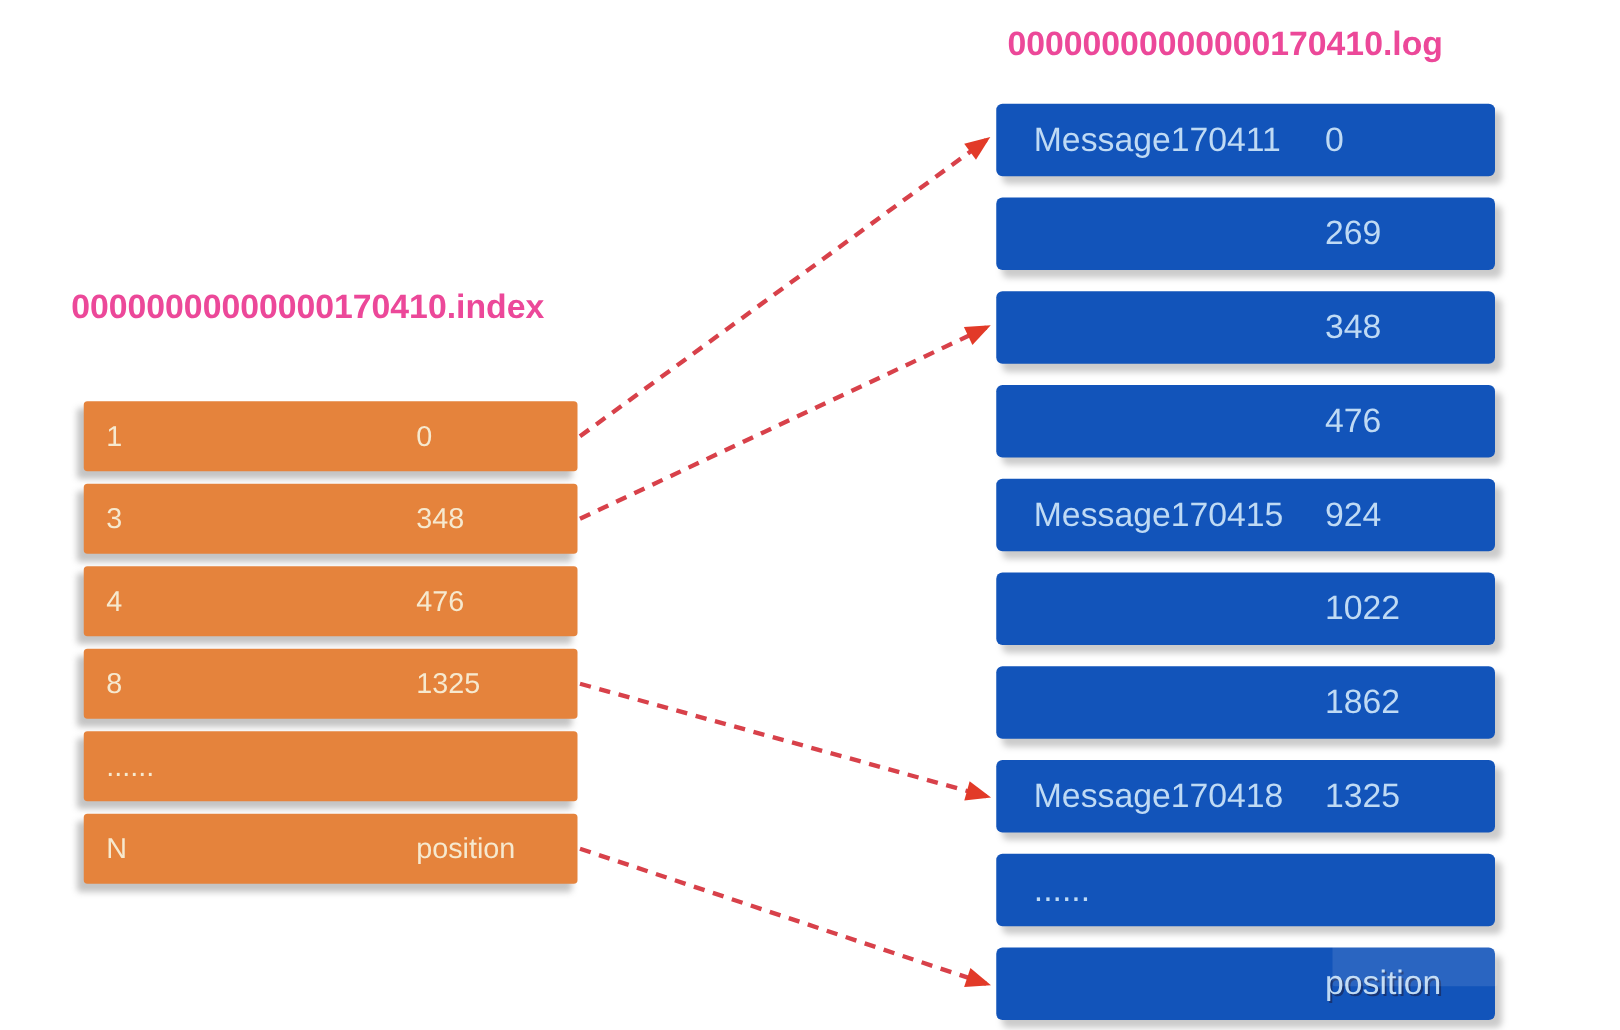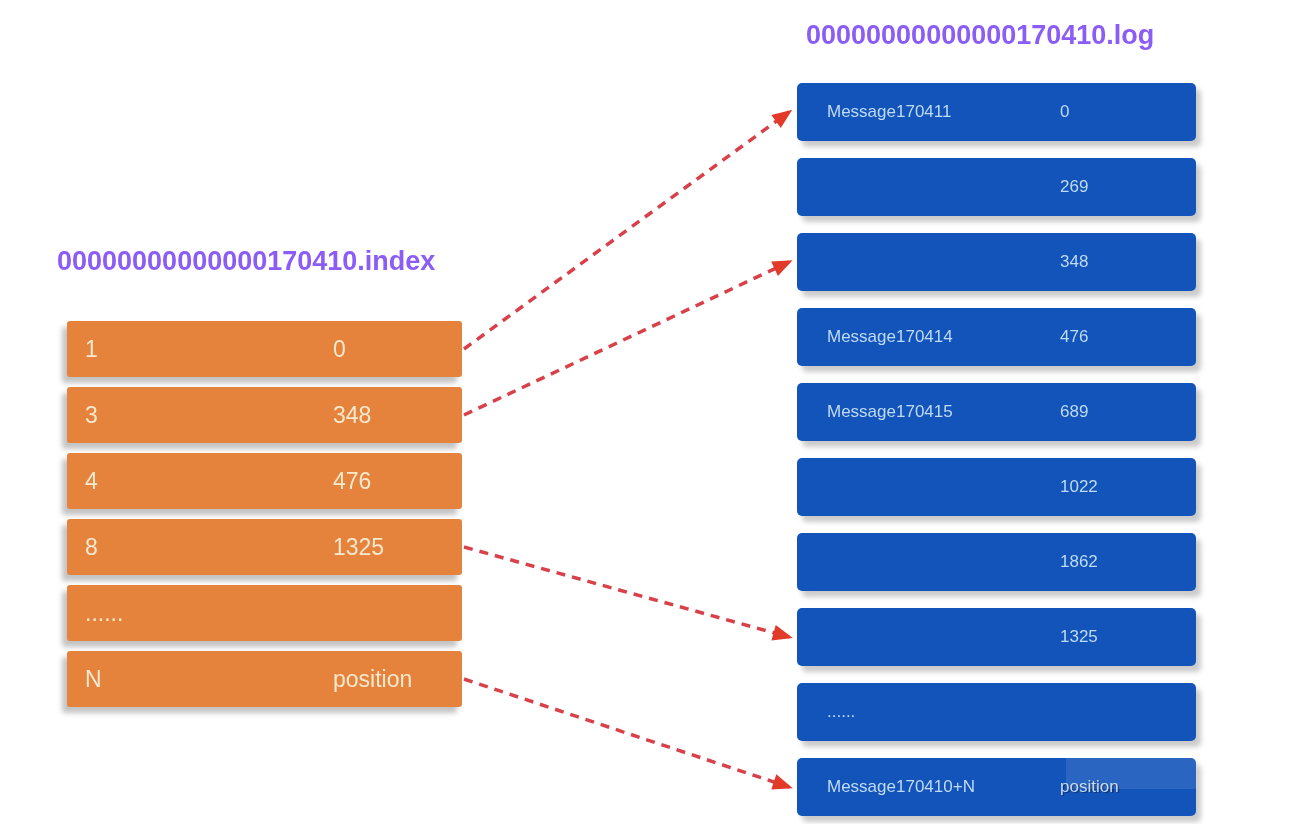--- a/index.html
+++ b/index.html
@@ -11,25 +11,25 @@
     height: 824px;
     background: #ffffff;
     font-family: "Liberation Sans", sans-serif;
     overflow: hidden;
   }
 
   .file-title {
     position: absolute;
     font-size: 27px;
     font-weight: 700;
-    color: #8b5cf6;
+    color: #ec4899;
     letter-spacing: 0px;
     white-space: nowrap;
   }
-  .index-title { left: 57px; top: 246px; }
+  .index-title { left: 57px; top: 230px; }
   .log-title   { left: 806px; top: 20px; }
 
   .column {
     position: absolute;
     display: flex;
     flex-direction: column;
   }
   .index-column { left: 67px;  top: 321px; width: 395px; gap: 10px; }
   .log-column   { left: 797px; top: 83px;  width: 399px; gap: 17px; }
 
@@ -47,21 +47,21 @@
     box-shadow: -5px 6px 5px rgba(125,125,125,0.45);
     color: var(--index-text, #F6E9CF);
     font-size: 23px;
   }
   .log-row {
     height: 58px;
     background: var(--log-box, #1254BA);
     border-radius: 5px;
     box-shadow: 5px 6px 5px rgba(125,125,125,0.40);
     color: var(--log-text, #BFDAF4);
-    font-size: 17px;
+    font-size: 27px;
   }
 
   .cell { position: absolute; top: 50%; transform: translateY(-50%); }
   .index-row .key { left: 18px; }
   .index-row .val { left: 266px; }
   .log-row  .key { left: 30px; }
   .log-row  .val { left: 263px; }
 
   
   .log-row:last-child::after {
@@ -135,42 +135,41 @@
         <span class="cell key">Message170411</span>
         <span class="cell val">0</span>
       </div>
       <div class="row log-row">
         <span class="cell val">269</span>
       </div>
       <div class="row log-row">
         <span class="cell val">348</span>
       </div>
       <div class="row log-row">
-        <span class="cell key">Message170414</span>
         <span class="cell val">476</span>
       </div>
       <div class="row log-row">
         <span class="cell key">Message170415</span>
-        <span class="cell val">689</span>
+        <span class="cell val">924</span>
       </div>
       <div class="row log-row">
         <span class="cell val">1022</span>
       </div>
       <div class="row log-row">
         <span class="cell val">1862</span>
       </div>
       <div class="row log-row">
+        <span class="cell key">Message170418</span>
         <span class="cell val">1325</span>
       </div>
       <div class="row log-row">
         <span class="cell key">......</span>
         <span class="cell val"></span>
       </div>
       <div class="row log-row">
-        <span class="cell key">Message170410+N</span>
         <span class="cell val">position</span>
       </div>
     </div>
 
   <svg class="arrows-layer" width="1296" height="824" viewBox="0 0 1296 824" xmlns="http://www.w3.org/2000/svg">
     <defs>
       <marker id="arrowhead" markerUnits="userSpaceOnUse" markerWidth="22" markerHeight="18" refX="17" refY="9" orient="auto">
         <path d="M1,1 L21,9 L1,17 Z" fill="#E23A28"></path>
       </marker>
     </defs>

